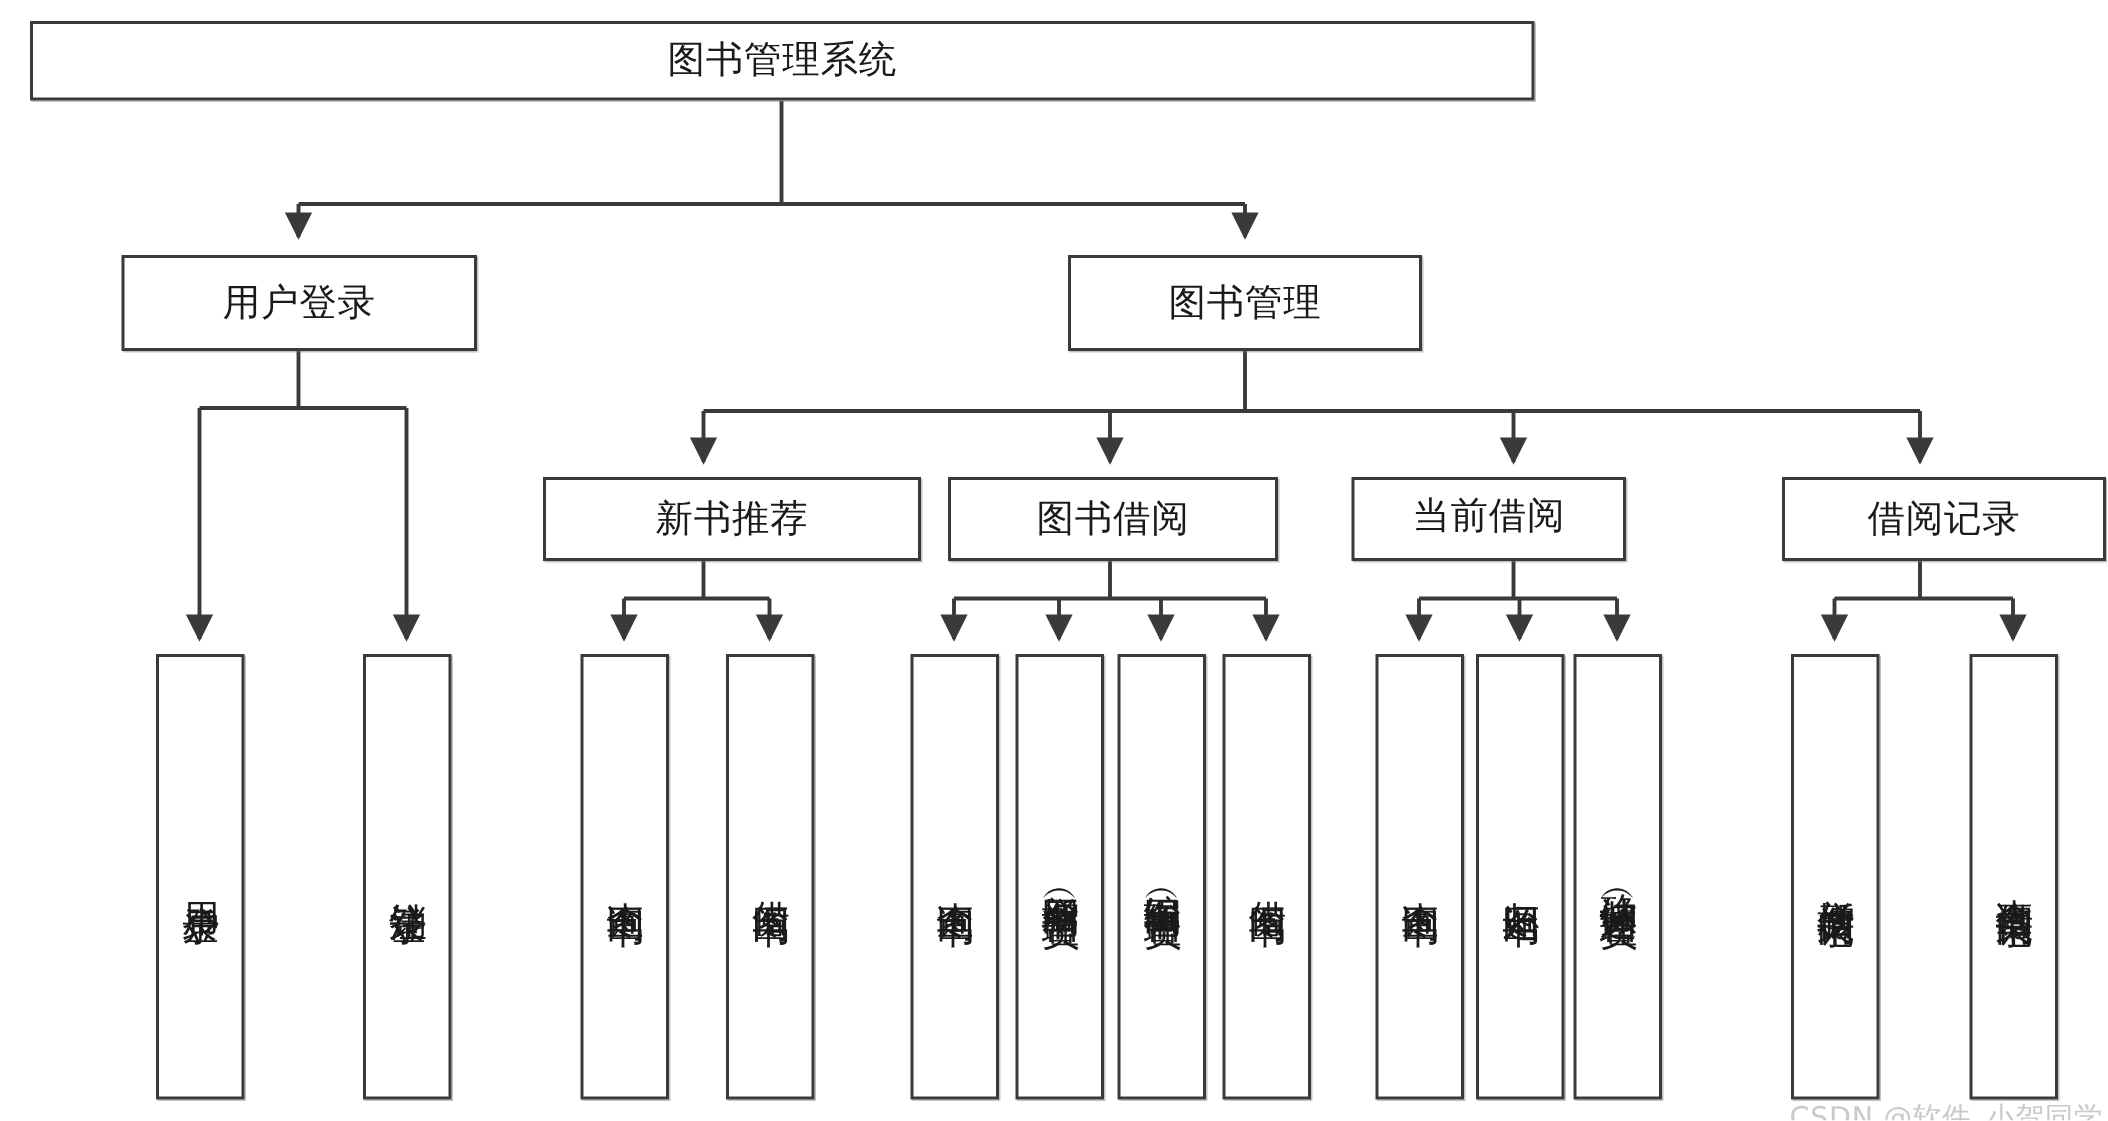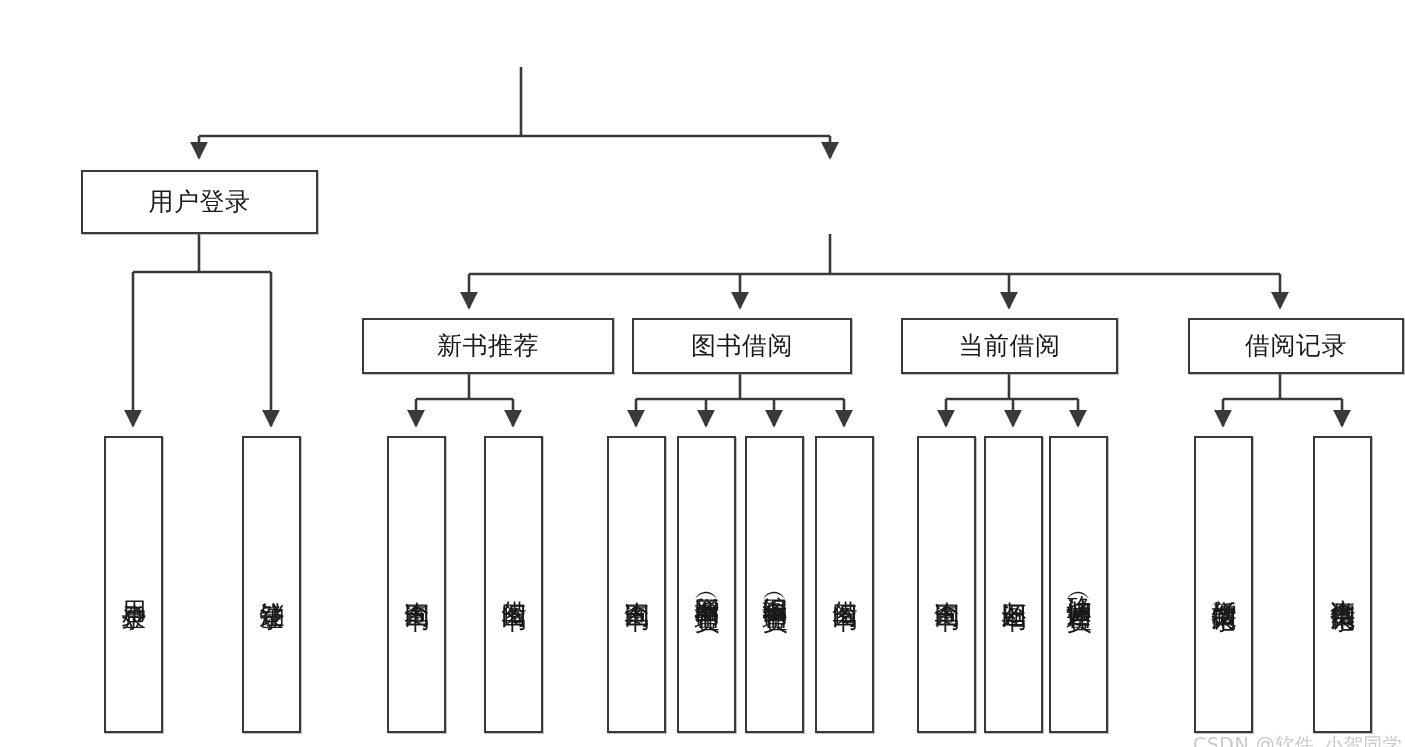--- a/index.html
+++ b/index.html
@@ -120,32 +120,38 @@
       <path d="M 1013 399 L 1013 426" marker-end="url(#arrow)"></path>
       <path d="M 1078 399 L 1078 426" marker-end="url(#arrow)"></path>
 
       <path d="M 1280 374 L 1280 399"></path>
       <path d="M 1223 399 L 1342 399"></path>
       <path d="M 1223 399 L 1223 426" marker-end="url(#arrow)"></path>
       <path d="M 1342 399 L 1342 426" marker-end="url(#arrow)"></path>
     </g>
   </svg>
 
+  <div class="node root" style="left:20px; top:14px; width:1003px; height:53px;">
+    <span class="label">图书管理系统</span>
+  </div>
 
   <div class="node horiz" style="left:81px; top:170px; width:237px; height:64px;">
     <span class="label">用户登录</span>
   </div>
+  <div class="node horiz" style="left:712px; top:170px; width:236px; height:64px;">
+    <span class="label">图书管理</span>
+  </div>
 
   <div class="node horiz" style="left:362px; top:318px; width:252px; height:56px;">
     <span class="label">新书推荐</span>
   </div>
   <div class="node horiz" style="left:632px; top:318px; width:220px; height:56px;">
     <span class="label">图书借阅</span>
   </div>
-  <div class="node horiz" style="left:901px; top:318px; width:217px; height:56px;">
+  <div class="node horiz" style="left:901px; top:318px; width:183px; height:56px;font-family:Liberation Mono, monospace;">
     <span class="label">当前借阅</span>
   </div>
   <div class="node horiz" style="left:1172px; top:318px; width:216px; height:56px;margin-left:16px;">
     <span class="label">借阅记录</span>
   </div>
 
   <div class="node vert" style="left:104px; top:436px; width:59px; height:297px;">
     <span class="label">用户登录</span>
   </div>
   <div class="node vert" style="left:242px; top:436px; width:59px; height:297px;">

